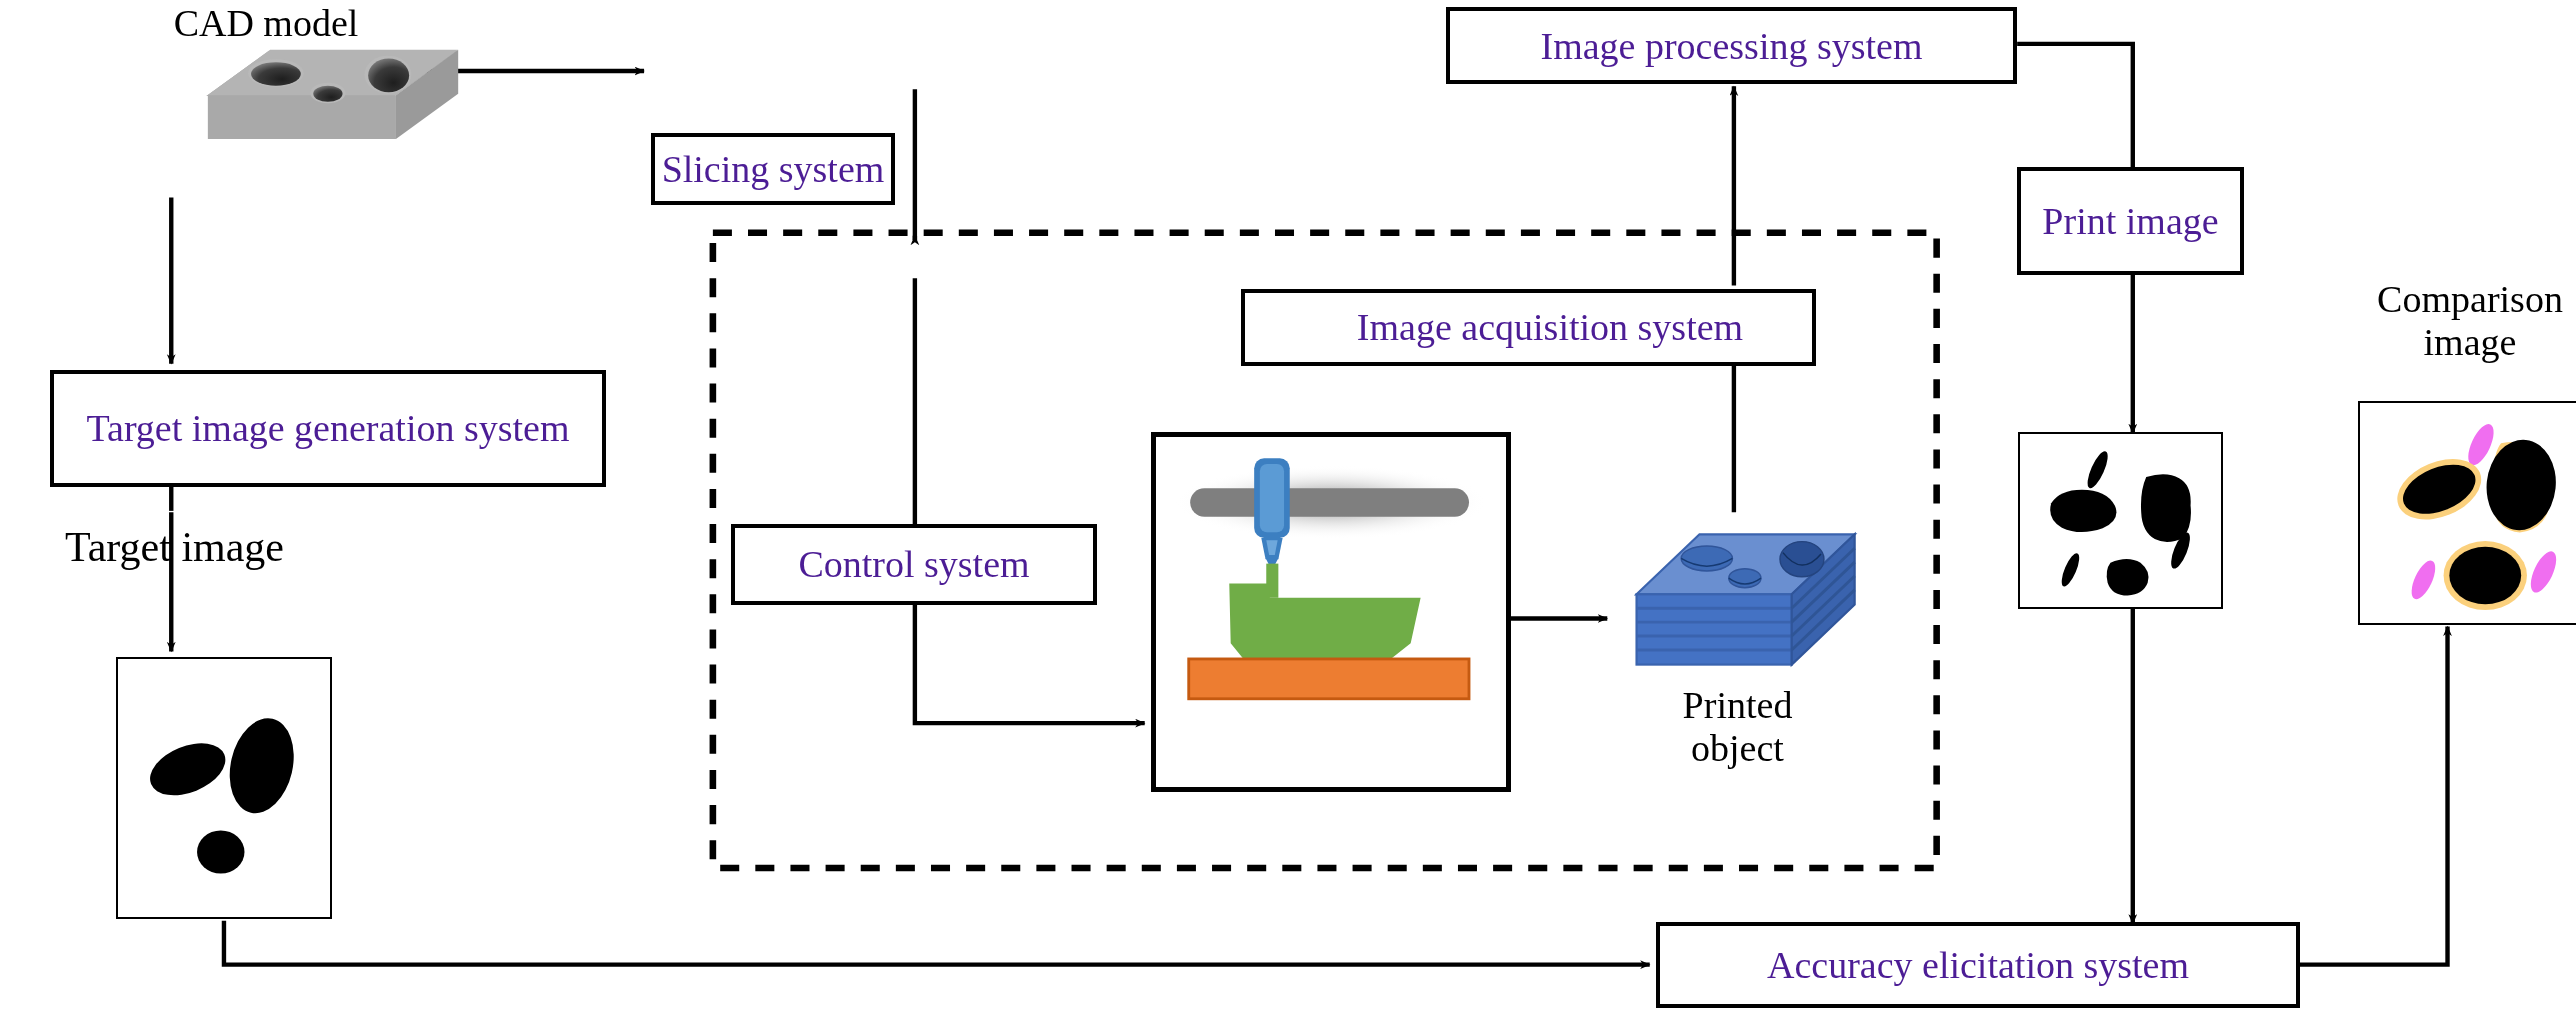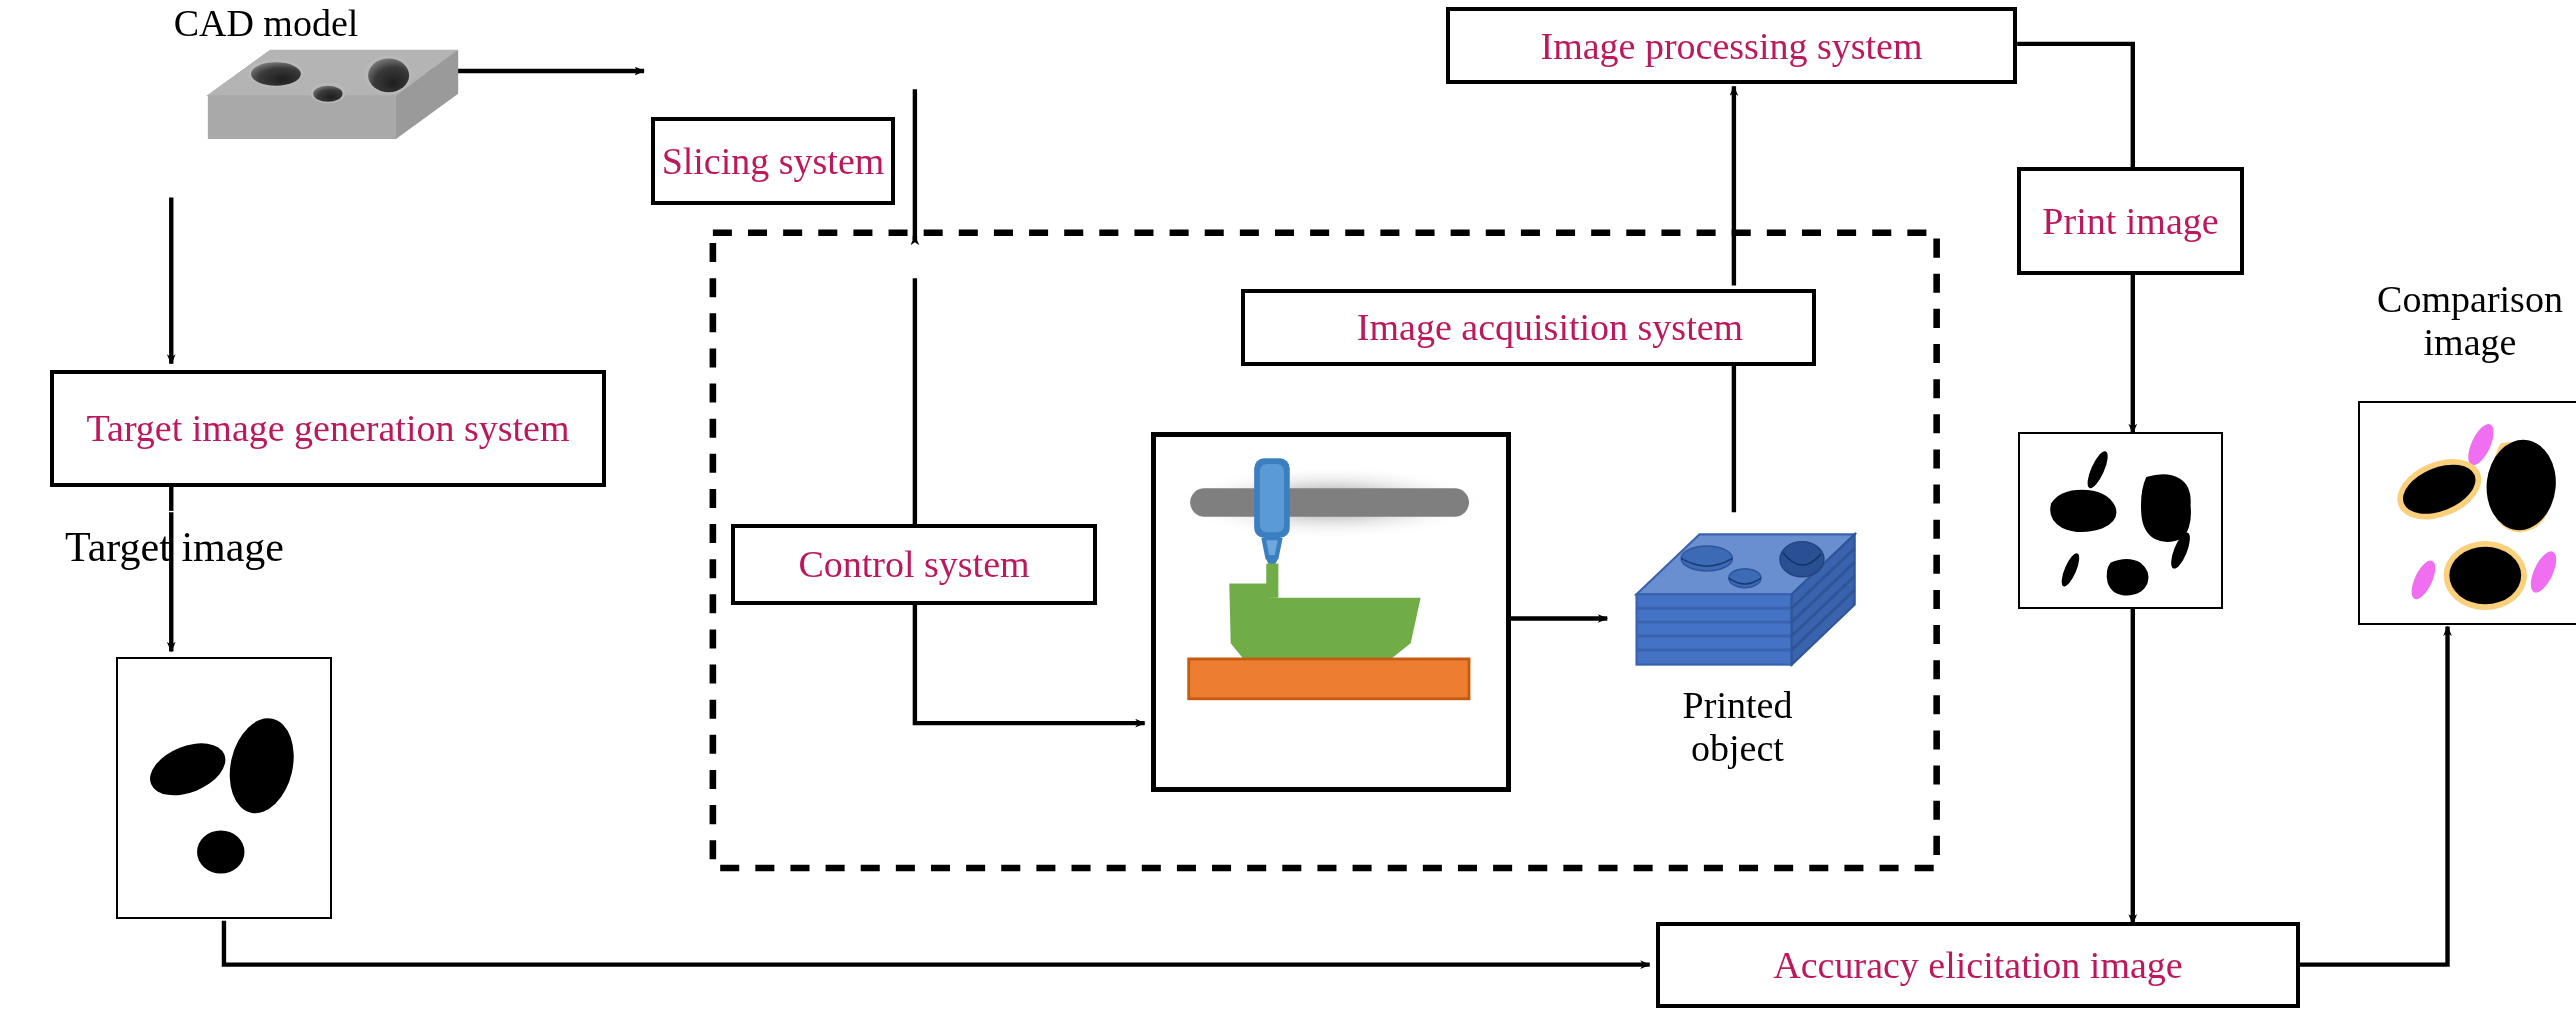--- a/index.html
+++ b/index.html
@@ -28,21 +28,21 @@
   .box {
     position: absolute;
     box-sizing: border-box;
     border: 4.4px solid #000000;
     background: #ffffff;
     display: flex;
     align-items: center;
     justify-content: center;
     text-align: center;
     line-height: 1.12;
-    color: #be185d;
+    color: #4c1d95;
     font-family: "Liberation Serif", "DejaVu Serif", serif;
   }
   .label {
     position: absolute;
     color: #000;
     text-align: center;
     line-height: 1.12;
     font-family: "Liberation Serif", "DejaVu Serif", serif;
     white-space: pre-line;
   }
@@ -165,35 +165,35 @@
   <div class="label" style="left:29px; top:524px; width:227px; font-size:42px;">Target image</div>
 
   <div class="label" style="left:1244px; top:721px; width:102px; font-size:38px;">AM</div>
 
   <div class="label" style="left:1603px; top:684px; width:205px; font-size:38px;">Printed
 object</div>
 
   <div class="label" style="left:2306px; top:278px; width:264px; font-size:38px;">Comparison
 image</div>
 
-  <div class="box" style="left:619px; top:117px; width:244px; height:88px; font-size:38px;text-align:right;">Slicing system</div>
+  <div class="box" style="left:619px; top:133px; width:244px; height:72px; font-size:38px;text-align:right;">Slicing system</div>
 
   <div class="box" style="left:18px; top:370px; width:556px; height:117px; font-size:38px;">Target image generation
 system</div>
 
   <div class="box" style="left:699px; top:524px; width:366px; height:81px; font-size:38px;">Control system</div>
 
   <div class="box" style="left:1209px; top:289px; width:575px; height:77px; font-size:38px;padding-left:43px;">Image acquisition system</div>
 
   <div class="box" style="left:1414px; top:7.3px; width:571px; height:77px; font-size:38px;">Image processing system</div>
 
   <div class="box" style="left:1985px; top:167px; width:227px; height:108px; font-size:38px;">Print
 image</div>
 
-  <div class="box" style="left:1624px; top:922px; width:644px; height:86px; font-size:38px;">Accuracy elicitation image</div>
+  <div class="box" style="left:1624px; top:922px; width:644px; height:86px; font-size:38px;">Accuracy elicitation system</div>
 
   <div class="box" style="left:1119px; top:432px; width:360px; height:360px; border-width:5.1px;">
     <svg viewBox="0 0 492 492" width="360" height="360">
       <defs>
         <radialGradient id="gantryGlow" cx="0.5" cy="0.5" r="0.5">
           <stop offset="40%" stop-color="#c0c0c0" stop-opacity="0.75"></stop>
           <stop offset="100%" stop-color="#ffffff" stop-opacity="0"></stop>
         </radialGradient>
       </defs>
 

